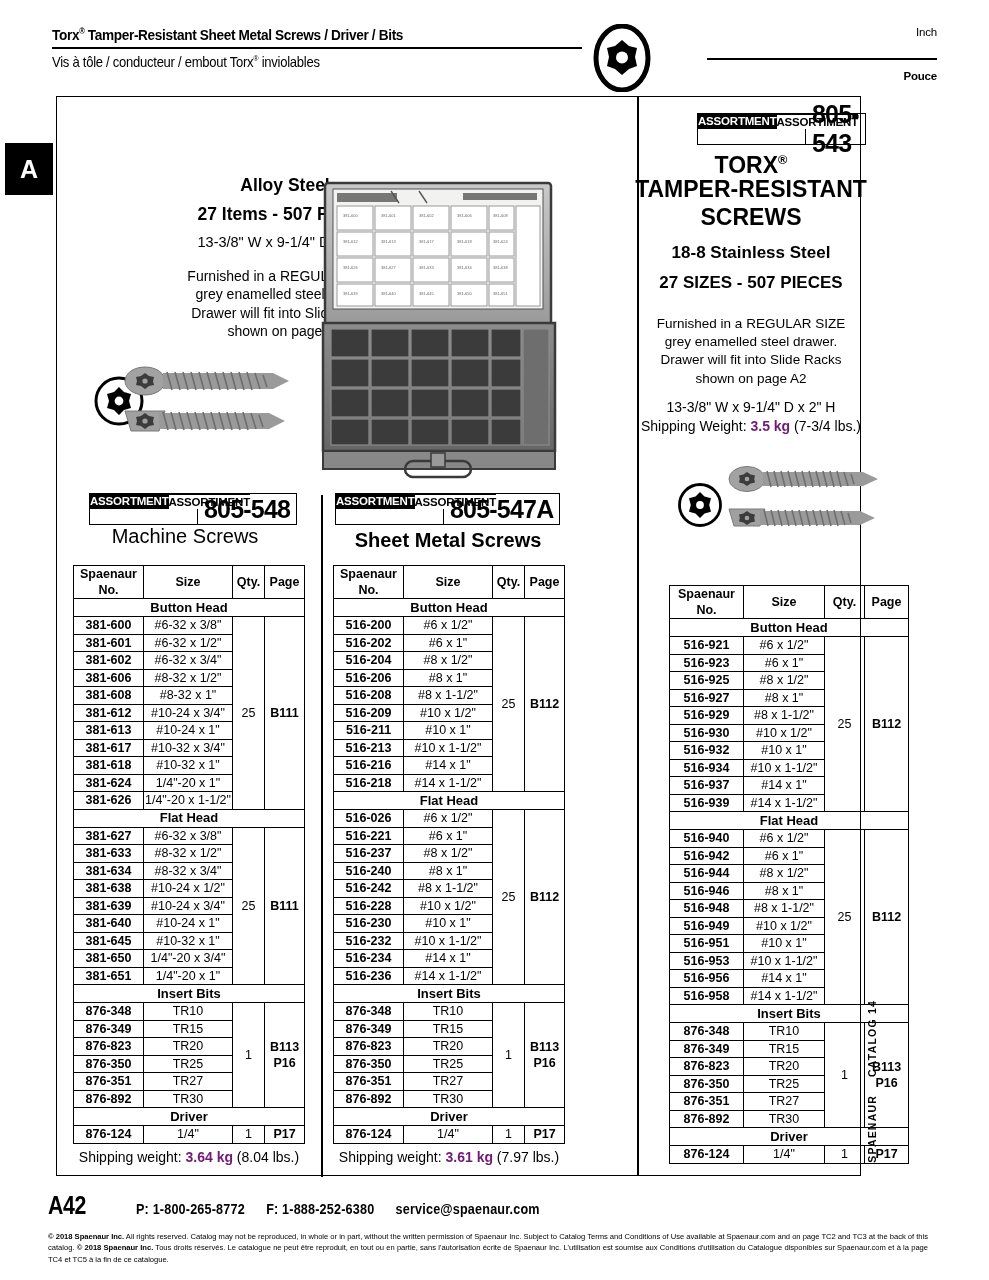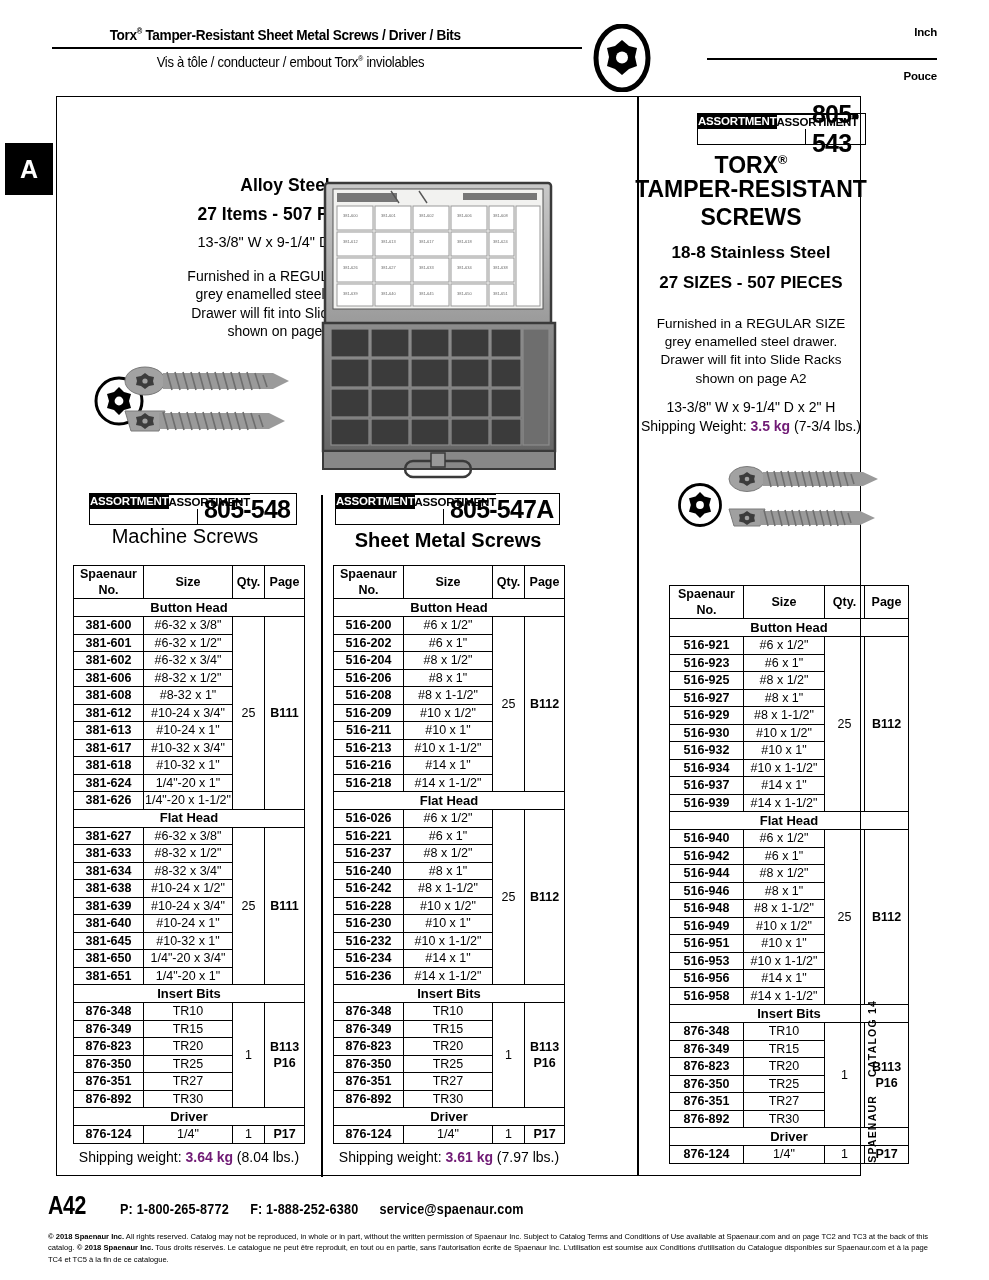--- a/index.html
+++ b/index.html
@@ -9,35 +9,35 @@
     background: #ffffff;
     font-family: "Liberation Sans", sans-serif;
     color: #000;
     position: relative;
     overflow: hidden;
   }
   .page { position:absolute; inset:0; }
 
   
   .hdr { position:absolute; left:52px; top:26px; width:885px; height:64px; }
-  .hdr-left { position:absolute; left:0; top:0; width:530px;text-align:center; }
+  .hdr-left { position:absolute; left:0; top:0; width:530px; }
   .hdr-title {
     font-family:"Liberation Sans", sans-serif;
     font-weight:bold; font-size:15.5px; letter-spacing:-0.4px;
     transform: scaleX(0.88); transform-origin: left center;
     white-space:nowrap;
   }
   .hdr-rule { border-bottom:2.2px solid #000; margin-top:3px; width:530px; }
   .hdr-sub {
     font-size:14.5px; margin-top:5px; letter-spacing:-0.3px;
     transform: scaleX(0.9); transform-origin:left center; white-space:nowrap;
   }
   .hdr-right { position:absolute; right:0; top:0; width:290px; text-align:right; }
   .hdr-rule-r { border-bottom:2.2px solid #000; margin-top:20px; width:230px; margin-left:auto;}
-  .hdr-unit { font-size:11.5px; font-weight:bold; letter-spacing:-0.2px;}
+  .hdr-unit { font-size:11.5px; font-weight:normal; letter-spacing:-0.2px;}
   .hdr-unit2 { font-size:11.5px; font-weight:bold; margin-top:10px; letter-spacing:-0.2px;}
   .torx-badge {
     position:absolute; left:592px; top:24px; width:60px; height:68px;
   }
 
   
   .a-tab {
     position:absolute; left:5px; top:143px; width:48px; height:52px;
     background:#000; color:#fff; font-weight:bold; font-size:25px;
     display:flex; align-items:center; justify-content:center;
@@ -119,21 +119,21 @@
     font-size:10.5px; font-weight:bold; letter-spacing:1.2px;
   }
   .side-txt2 {
     position:absolute; left:866px; top:1095px;
     writing-mode: vertical-rl; transform: rotate(180deg);
     font-size:10.5px; font-weight:bold; letter-spacing:1.2px;
   }
 
   
   .footer { position:absolute; left:48px; top:1190px; width:895px; }
-  .foot-row { display:flex; align-items:baseline; gap:26px;text-align:center; }
+  .foot-row { display:flex; align-items:baseline; gap:42px;text-align:center; }
   .pg-num { font-weight:bold; font-size:26px; transform:scaleX(0.82); transform-origin:left center; letter-spacing:-0.5px;}
   .foot-contact { font-weight:bold; font-size:14.5px; transform:scaleX(0.87); transform-origin:left center; white-space:nowrap; letter-spacing:0.2px;}
   .foot-contact .sp { display:inline-block; width:16px; }
   .legal { margin-top:10px; font-size:7.6px; line-height:1.5; text-align:justify; width:880px; letter-spacing:-0.02px;}
   .legal b { font-weight:bold;margin-top:46px; }
 </style>
 </head>
 <body>
 
 <div class="page">

